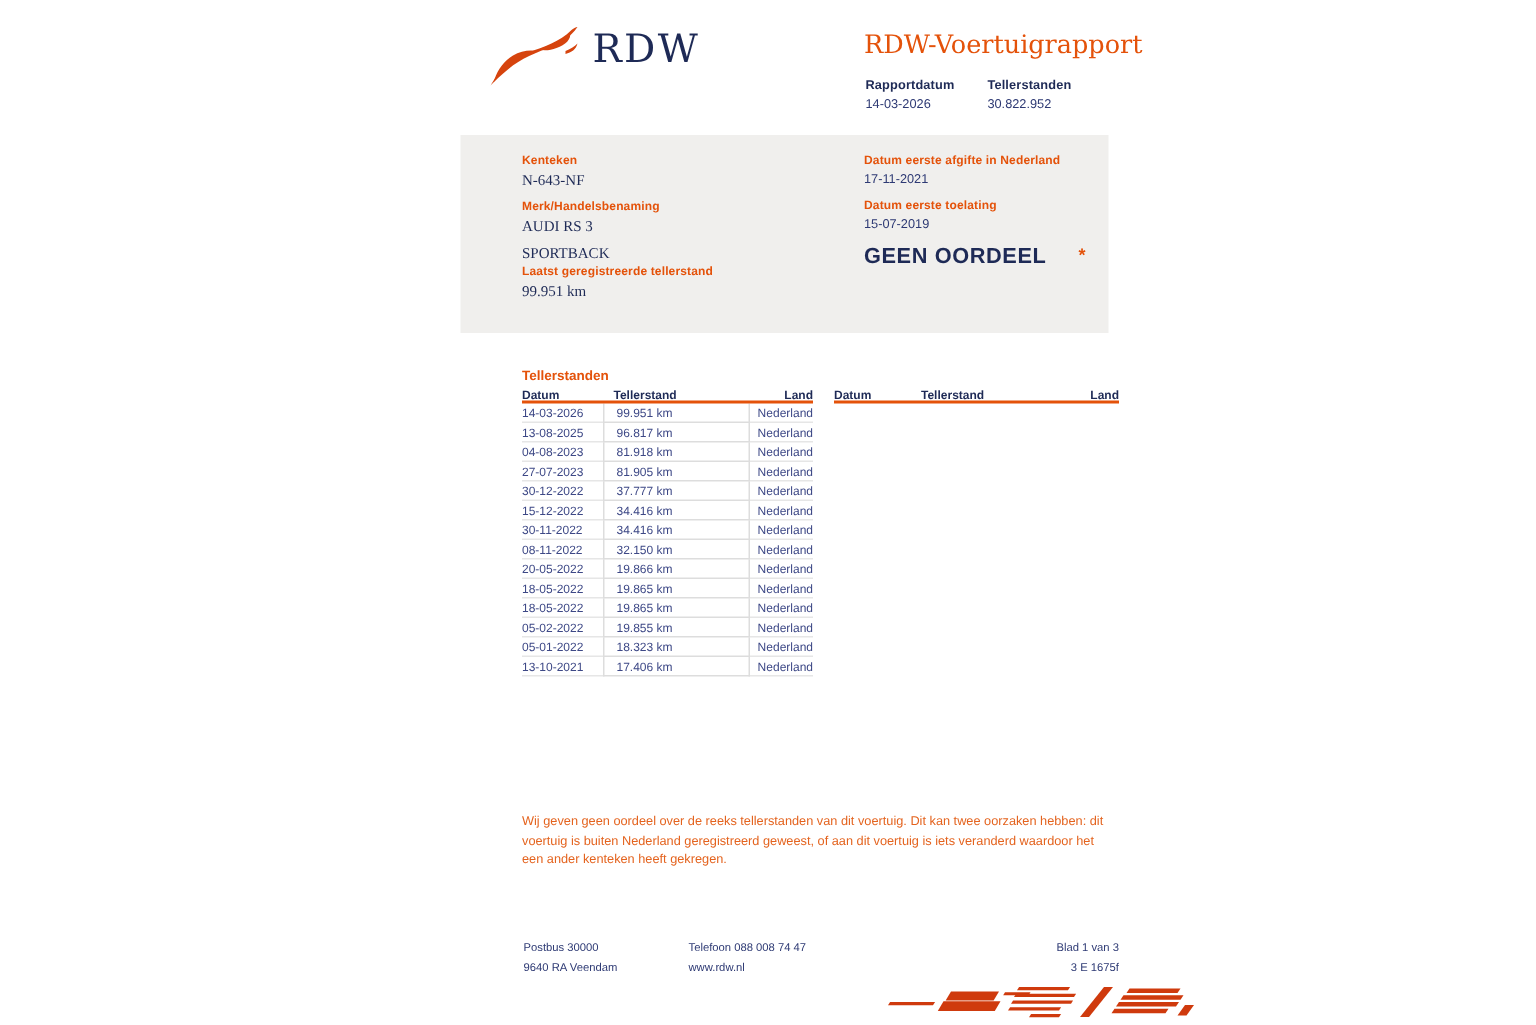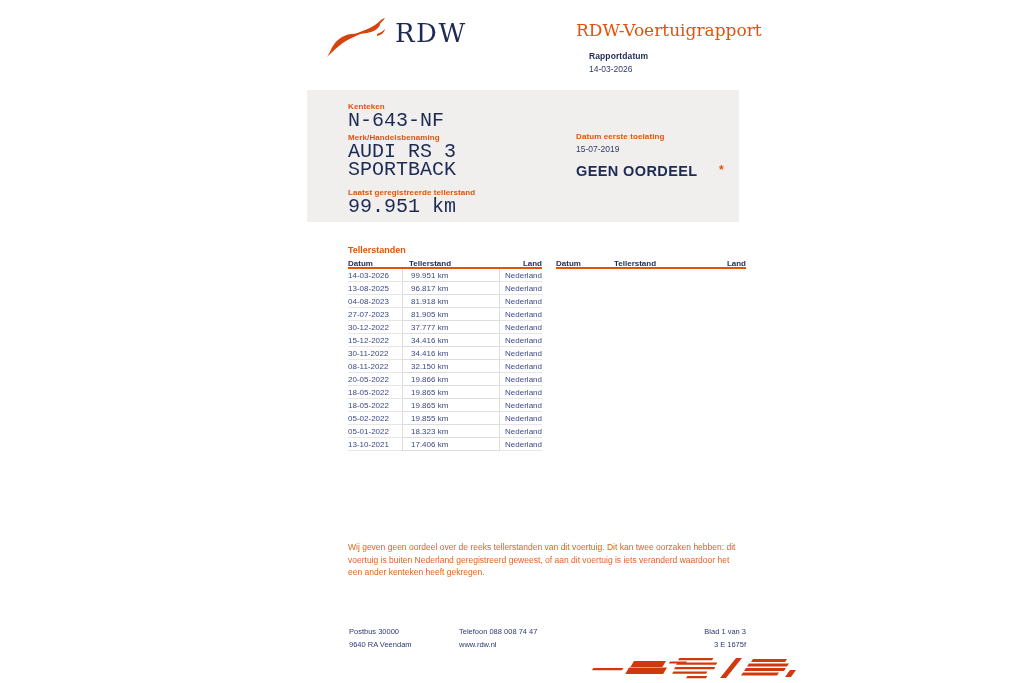--- a/index.html
+++ b/index.html
@@ -12,30 +12,30 @@
   .logo svg { width:64px; height:44px; }
   .logo-text {
     font-family:"DejaVu Serif","Liberation Serif",serif;
     font-size:26px; color:#1e2a56; letter-spacing:1.5px; margin-left:6px; margin-top:2px;
   }
   .doc-title {
     position:absolute; left:537px; top:20px;
     font-family:"DejaVu Serif","Liberation Serif",serif;
     font-size:17px; color:#e4520a;
   }
-  .report-meta { position:absolute; left:550px; top:51px; display:flex; gap:22px;flex-direction:column; }
+  .report-meta { position:absolute; left:538px; top:51px; display:flex; gap:22px; }
   .meta-label { font-size:8.5px; font-weight:bold; color:#1e2a56; letter-spacing:0.1px; }
   .meta-value { font-size:8.5px; color:#2e3a74; margin-top:3px; }
 
   
   .panel { position:absolute; left:268px; top:90px; width:432px; height:132px; background:#f0efed;padding-left:28px; }
   .fld-label { font-size:8px; font-weight:bold; color:#e4520a; letter-spacing:0.1px; }
   .fld-big {
-    font-family:Liberation Mono, monospace;
-    font-size:20px; color:#1e2a56; line-height:16px; margin-top:2px;
+    font-family:Liberation Serif, serif;
+    font-size:10px; color:#1e2a56; line-height:16px; margin-top:2px;
   }
   .fld-small { font-size:8.5px; color:#2e3a74; margin-top:3px; }
   .p-abs { position:absolute; }
   .oordeel { font-size:14.5px; font-weight:bold; color:#1e2a56; letter-spacing:0.4px; }
   .oordeel-star { font-size:12px; font-weight:bold; color:#e4520a; }
 
   
   .section-title { position:absolute; left:309px; top:245px; font-size:9px; font-weight:bold; color:#e4520a; }
   .ttable { position:absolute; top:258px; }
   .ttable.left  { left:309px; width:194px; }
@@ -96,23 +96,27 @@
   <div class="panel">
     <div class="p-abs" style="left:41px; top:12px;">
       <div class="fld-label">Kenteken</div>
       <div class="fld-big">N-643-NF</div>
     </div>
     <div class="p-abs" style="left:41px; top:43px;">
       <div class="fld-label">Merk/Handelsbenaming</div>
       <div class="fld-big">AUDI RS 3</div>
       <div class="fld-big">SPORTBACK</div>
     </div>
-    <div class="p-abs" style="left:41px; top:98px;">
+    <div class="p-abs" style="left:41px; top:86px;">
       <div class="fld-label">Laatst geregistreerde tellerstand</div>
       <div class="fld-big">99.951 km</div>
+    </div>
+    <div class="p-abs" style="left:269px; top:12px;">
+      <div class="fld-label">Datum eerste afgifte in Nederland</div>
+      <div class="fld-small">17-11-2021</div>
     </div>
     <div class="p-abs" style="left:269px; top:42px;">
       <div class="fld-label">Datum eerste toelating</div>
       <div class="fld-small">15-07-2019</div>
     </div>
     <div class="p-abs oordeel" style="left:269px; top:73px;">GEEN OORDEEL</div>
     <div class="p-abs oordeel-star" style="left:412px; top:73px;">*</div>
   </div>
 
   <div class="section-title">Tellerstanden</div>

